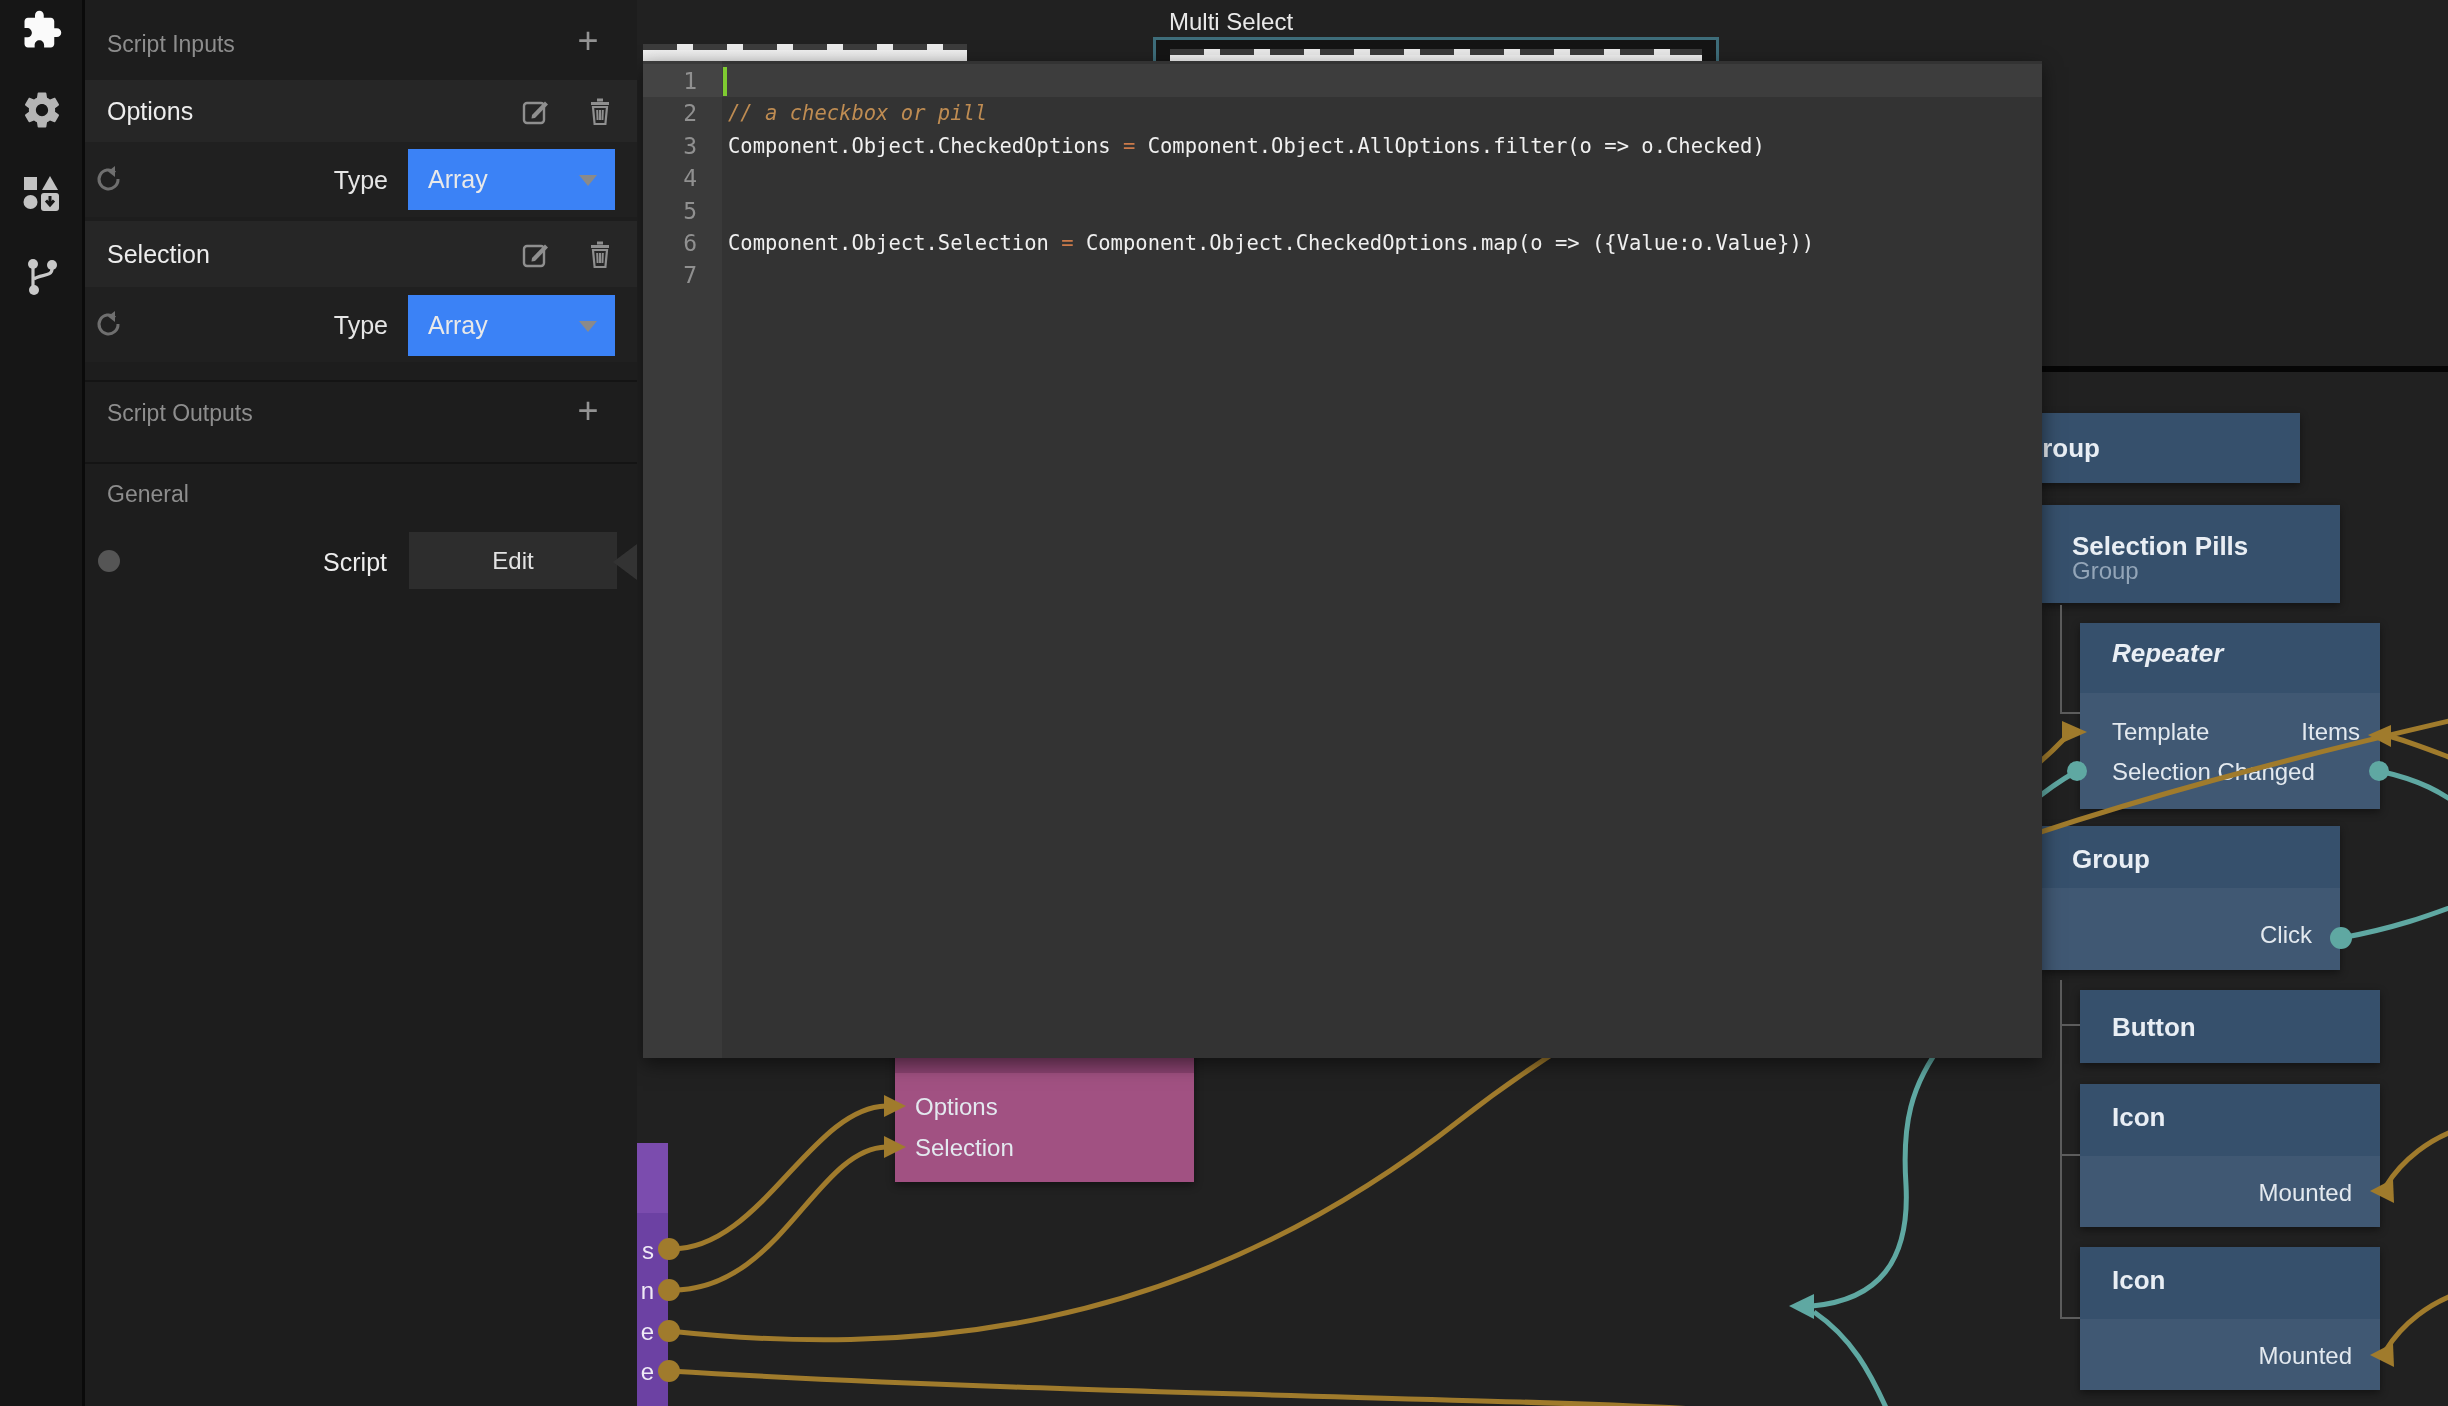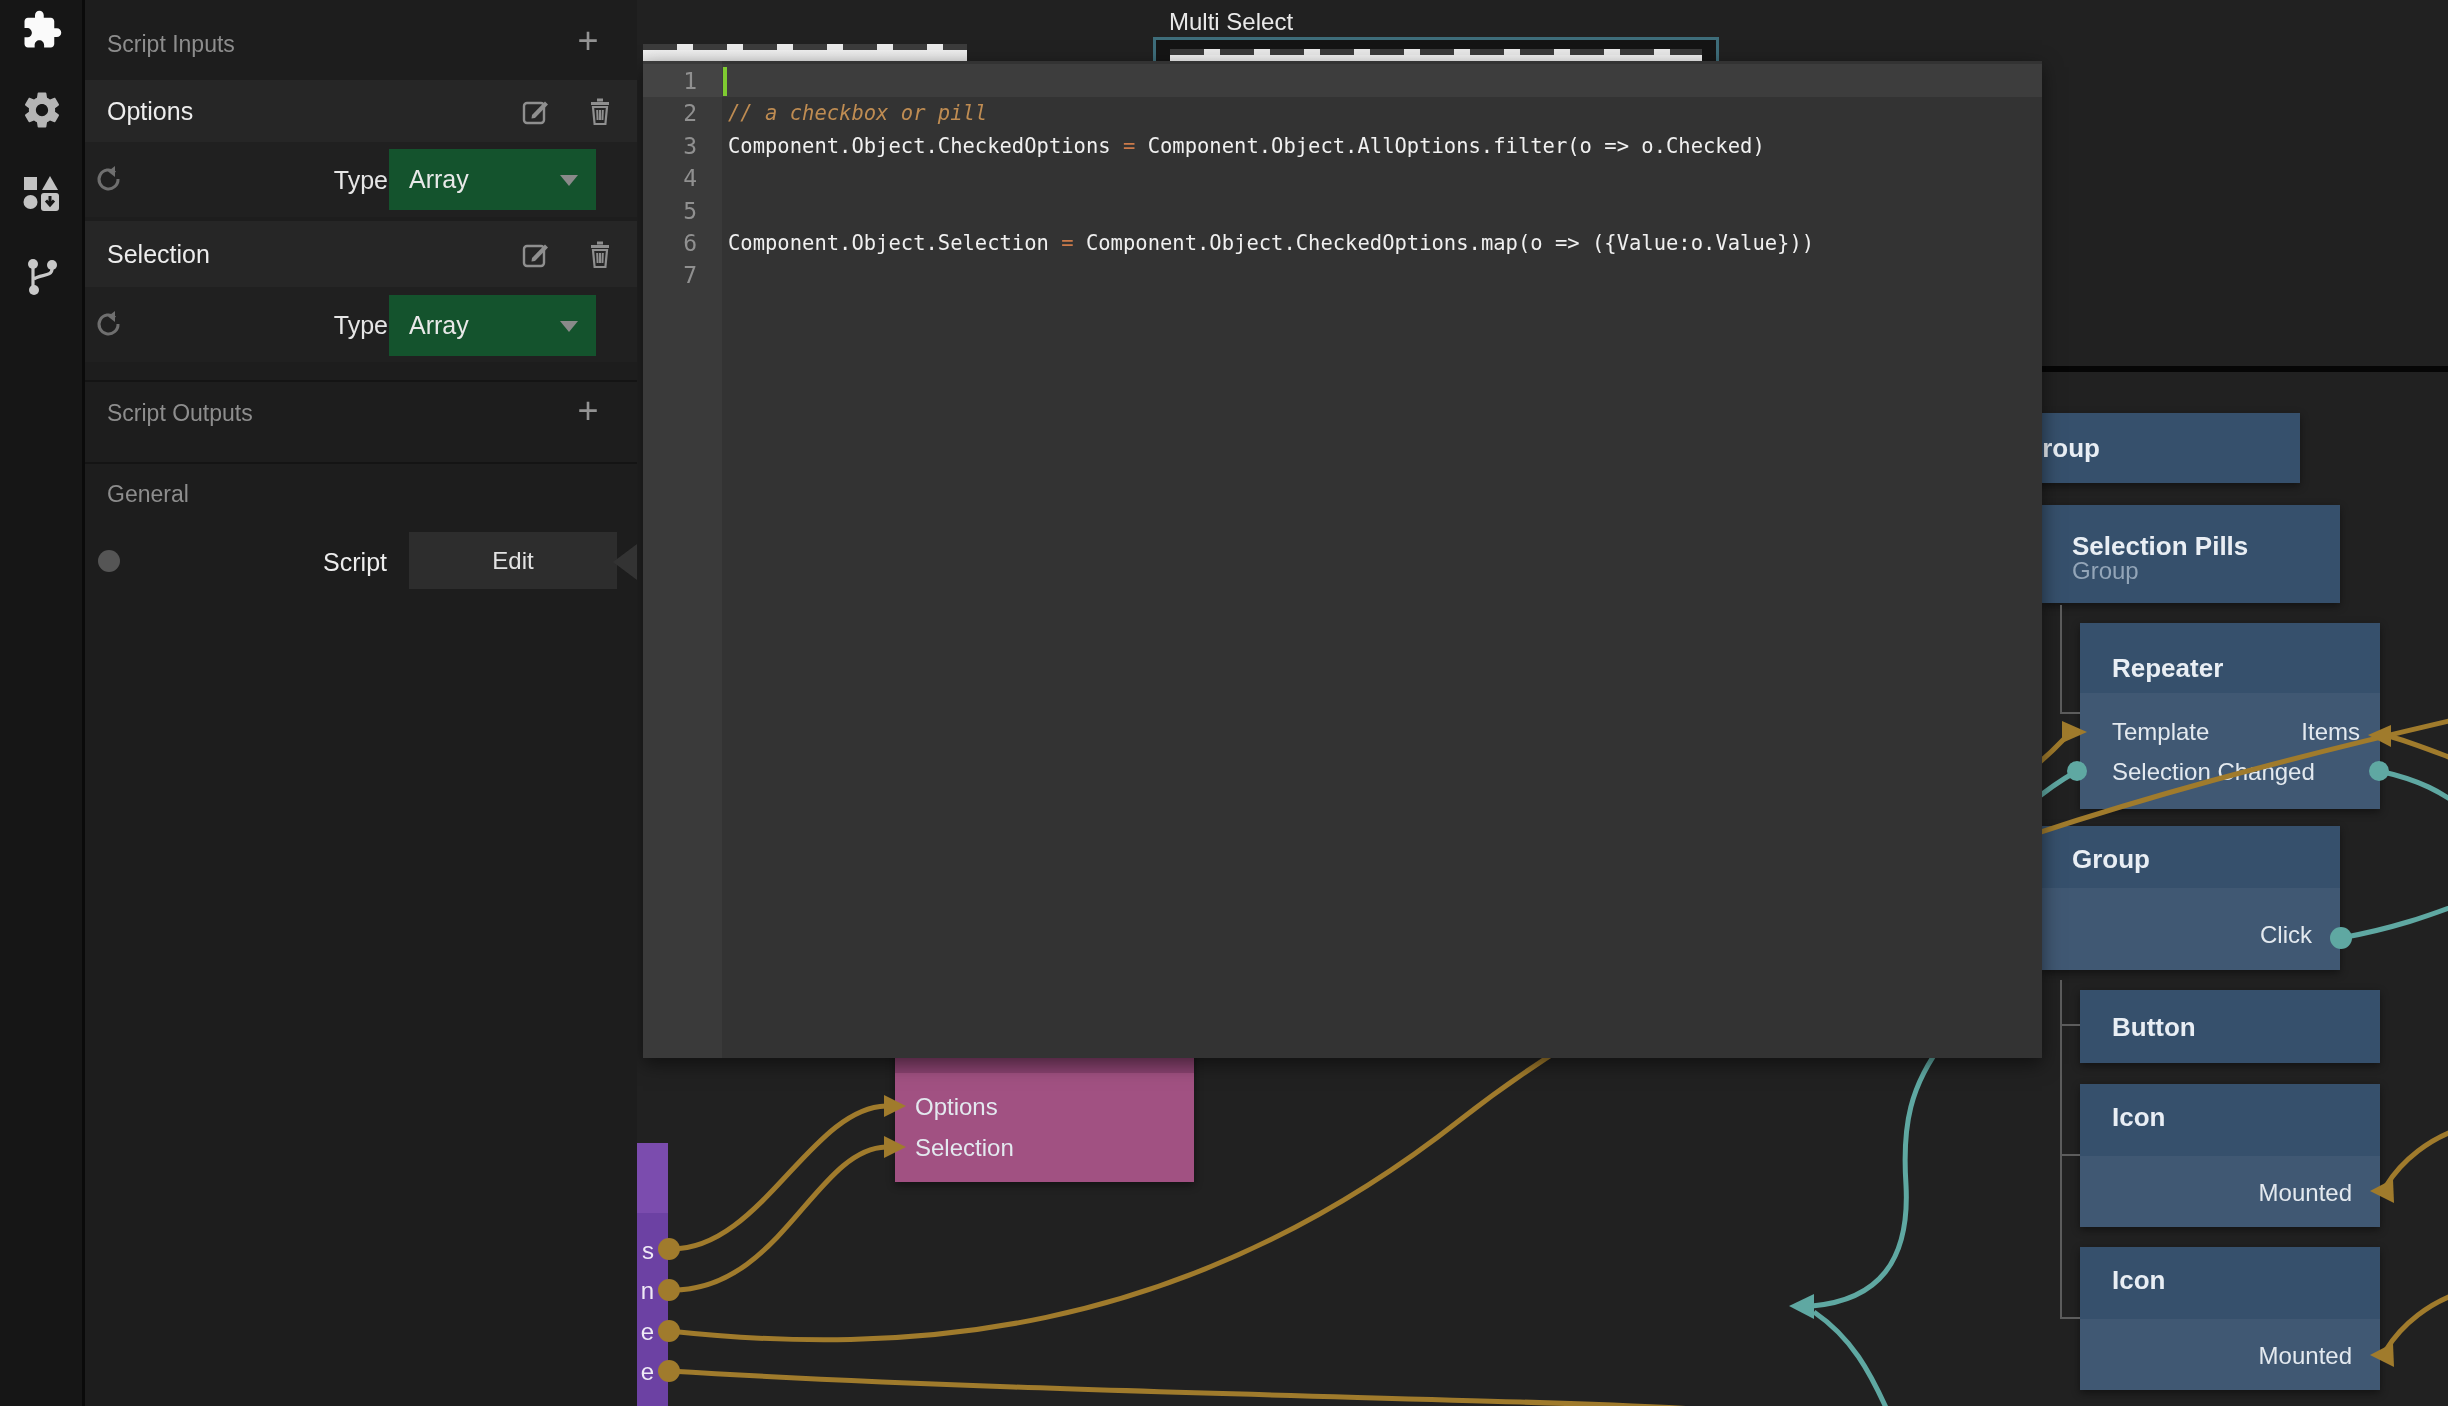--- a/index.html
+++ b/index.html
@@ -52,21 +52,21 @@
   
   .panel{position:absolute; left:85px; top:0; width:552px; height:1406px; background:#1d1d1d;}
   .phdr{position:absolute; left:22px; font-size:23px; color:#8d8d8d;}
   .plus{position:absolute; right:34px; width:30px; height:30px; font-size:36px; line-height:26px; color:#939393; text-align:center; cursor:pointer;}
   .prow{position:absolute; left:0; right:0; display:flex; align-items:center;}
   .row-name{background:#262626; height:62px;}
   .row-type{background:#202020; height:75px;}
   .pname{margin-left:22px; font-size:25px; color:#ededed;}
   .icbtn{position:absolute; top:50%; transform:translateY(-50%); width:30px; height:30px;}
   .typelab{position:absolute; right:249px; font-size:25px; color:#e6e6e6; top:50%; transform:translateY(-50%);}
-  .dropdown{position:absolute; left:304px; top:7px; width:207px; height:61px; background:#14532d; display:flex; align-items:center;}
+  .dropdown{position:absolute; left:323px; top:7px; width:207px; height:61px; background:#3b82f6; display:flex; align-items:center;}
   .ddval{margin-left:20px; font-size:25px; color:#e9e9e9;}
   .chev{position:absolute; right:18px; top:50%; margin-top:-5px; width:0; height:0;
         border-left:9px solid transparent; border-right:9px solid transparent; border-top:11px solid #8a8a8a;}
   .divider{position:absolute; left:0; right:0; height:2px; background:#141414;}
   .dot{position:absolute; left:13px; top:550px; width:22px; height:22px; border-radius:50%; background:#555;}
   .scriptlab{position:absolute; right:250px; top:548px; font-size:25px; color:#ededed;}
   .editbtn{position:absolute; left:324px; top:532px; width:208px; height:57px; background:#2d2d2d; color:#e3e3e3;
            font-size:24px; display:flex; align-items:center; justify-content:center; cursor:pointer;}
   .notch{position:absolute; right:0; top:544px; width:0; height:0;
          border-top:18px solid transparent; border-bottom:18px solid transparent; border-right:24px solid #333333;}
@@ -84,21 +84,21 @@
   <div class="bnode" style="left:1950px;top:413px;width:350px;height:70px;">
     <span class="title" style="left:72px;top:20px;">Group</span>
   </div>
 
   <div class="bnode" style="left:2042px;top:505px;width:298px;height:98px;">
     <span class="title" style="left:30px;top:26px;">Selection Pills</span>
     <span class="subtitle" style="left:30px;top:52px;">Group</span>
   </div>
 
   <div class="bnode" style="left:2080px;top:623px;width:300px;height:186px;">
-    <span class="title" style="left:32px;top:30px;">Repeater</span>
+    <span class="title" style="left:32px;top:15px;font-style:italic;">Repeater</span>
     <div class="nbody" style="height:116px;"></div>
     <span class="port" style="left:32px;top:95px;">Template</span>
     <span class="port" style="right:20px;top:95px;">Items</span>
     <span class="port" style="left:32px;top:135px;">Selection Changed</span>
   </div>
 
   <div class="bnode" style="left:2042px;top:826px;width:298px;height:144px;">
     <span class="title" style="left:30px;top:18px;">Group</span>
     <div class="nbody" style="height:82px;"></div>
     <span class="port" style="right:28px;top:95px;">Click</span>

